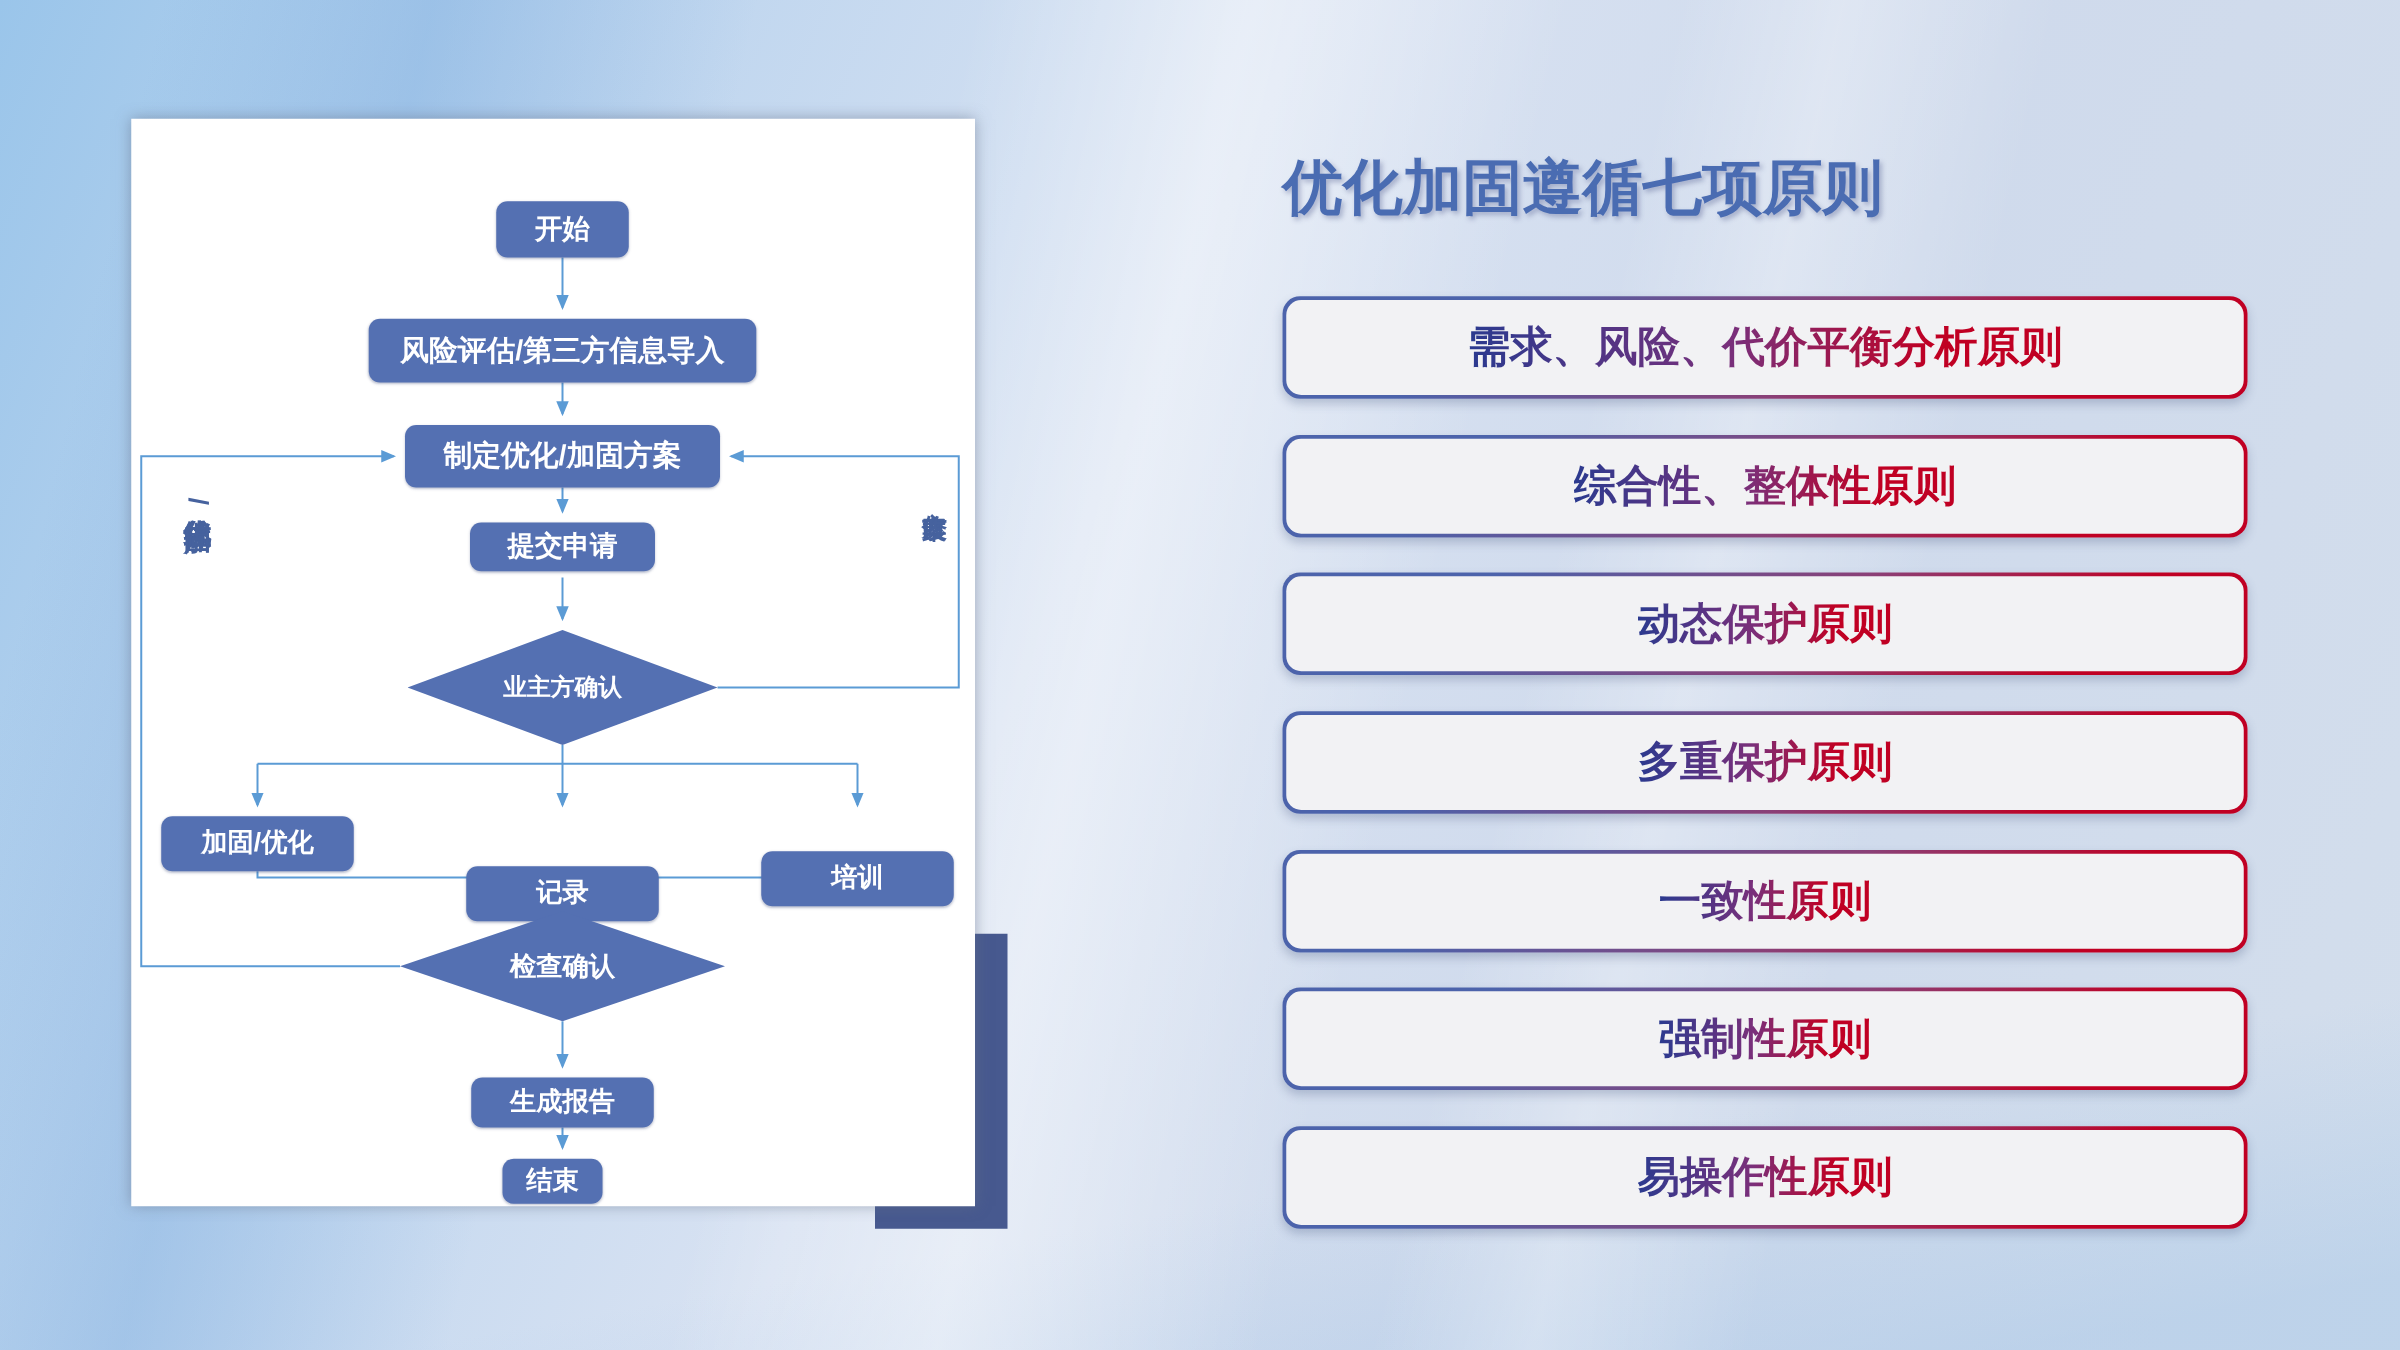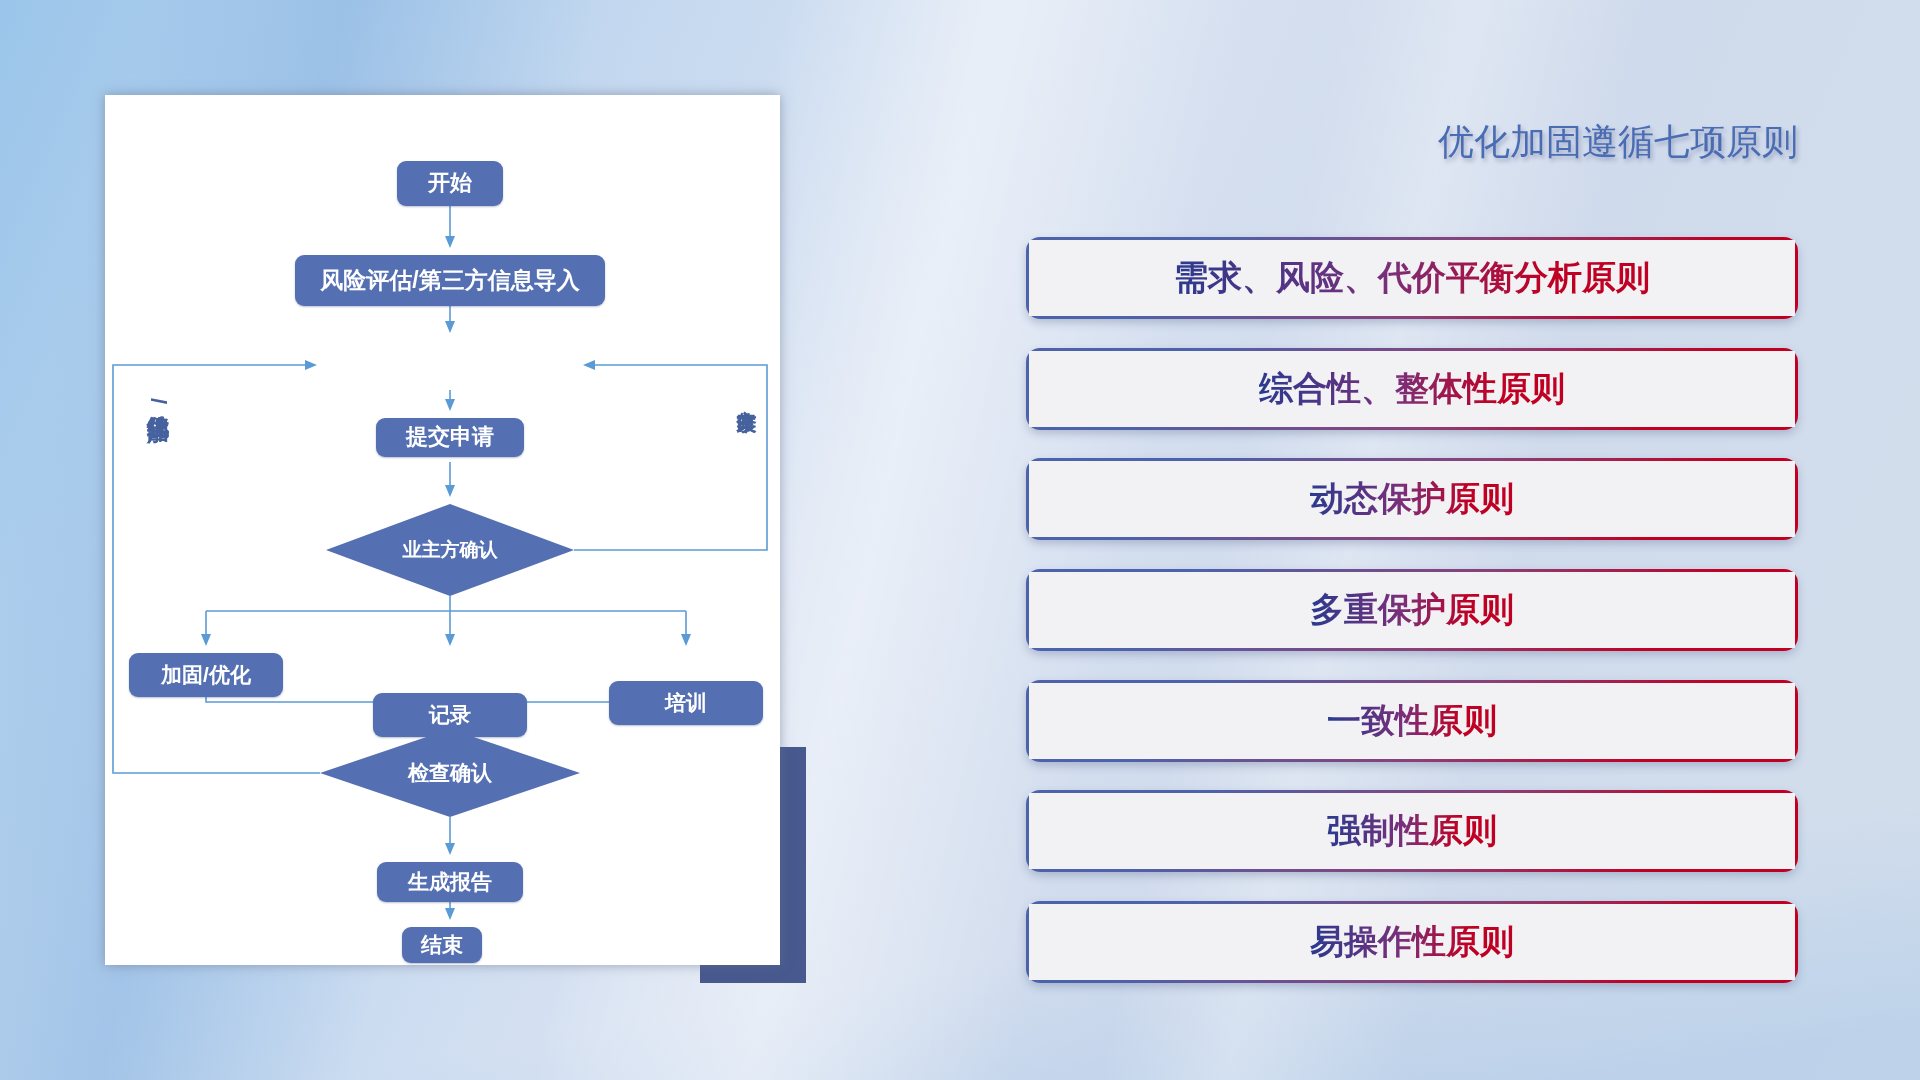--- a/index.html
+++ b/index.html
@@ -54,32 +54,32 @@
   .loop-label{
     position:absolute;writing-mode:vertical-rl;text-orientation:mixed;
     color:var(--loop-label,#46629E);font-weight:bold;
   }
   .loop-left {left:38px; top:303px;font-size:22px;letter-spacing:0px;}
   .loop-right{left:629px;top:299px;font-size:20px;letter-spacing:1px;}
 
   
   .slide-title{
     position:absolute;left:1026px;top:118px;width:772px;
-    text-align:right;font-size:36px;font-weight:normal;
+    text-align:left;font-size:48px;font-weight:bold;
     color:var(--title-color,#4A6CB2);
     text-shadow:2px 3px 4px rgba(80,90,140,.4);
   }
   .principle{
     position:absolute;left:1026px;width:772px;height:82px;
     border-radius:14px;padding:3px;box-sizing:border-box;
     background:linear-gradient(135deg,var(--p-border-start,#4C63AB) 20%,#8A4077 55%,var(--p-border-end,#C00023) 82%);
     box-shadow:0 4px 8px rgba(80,95,135,.30);
   }
   .principle-inner{
-    width:100%;height:100%;border-radius:0;background:#F2F2F4;
+    width:100%;height:100%;border-radius:12px;background:#F2F2F4;
     display:flex;align-items:center;justify-content:center;
   }
   .principle-text{
     font-size:34px;font-weight:bold;
     background:linear-gradient(90deg,var(--p-text-start,#2B3A8F) 0%,#7A2F7A 45%,var(--p-text-end,#C00023) 78%);
     -webkit-background-clip:text;background-clip:text;
     color:transparent;-webkit-text-fill-color:transparent;
   }
   .p0{top:237px;} .p1{top:348px;} .p2{top:458px;} .p3{top:569px;}
   .p4{top:680px;} .p5{top:790px;} .p6{top:901px;}
@@ -112,20 +112,21 @@
       <path d="M345 602 L345 625" marker-end="url(#arr)"></path>
       <path d="M345 722 L345 758" marker-end="url(#arr)"></path>
       <path d="M345 807 L345 823" marker-end="url(#arr)"></path>
       <path d="M469 455 L662 455 L662 270 L480 270" marker-end="url(#arr)"></path>
       <path d="M215 678 L8 678 L8 270 L210 270" marker-end="url(#arr)"></path>
     </g>
   </svg>
 
   <div class="node n-start">开始</div>
   <div class="node n-risk">风险评估/第三方信息导入</div>
+  <div class="node n-plan">制定优化/加固方案</div>
   <div class="node n-submit">提交申请</div>
   <div class="diamond n-d1">业主方确认</div>
   <div class="node n-reinf">加固/优化</div>
   <div class="node n-record">记录</div>
   <div class="node n-train">培训</div>
   <div class="diamond n-d2">检查确认</div>
   <div class="node n-report">生成报告</div>
   <div class="node n-end">结束</div>
 
   <div class="loop-label loop-left">继续优化/加固</div>

